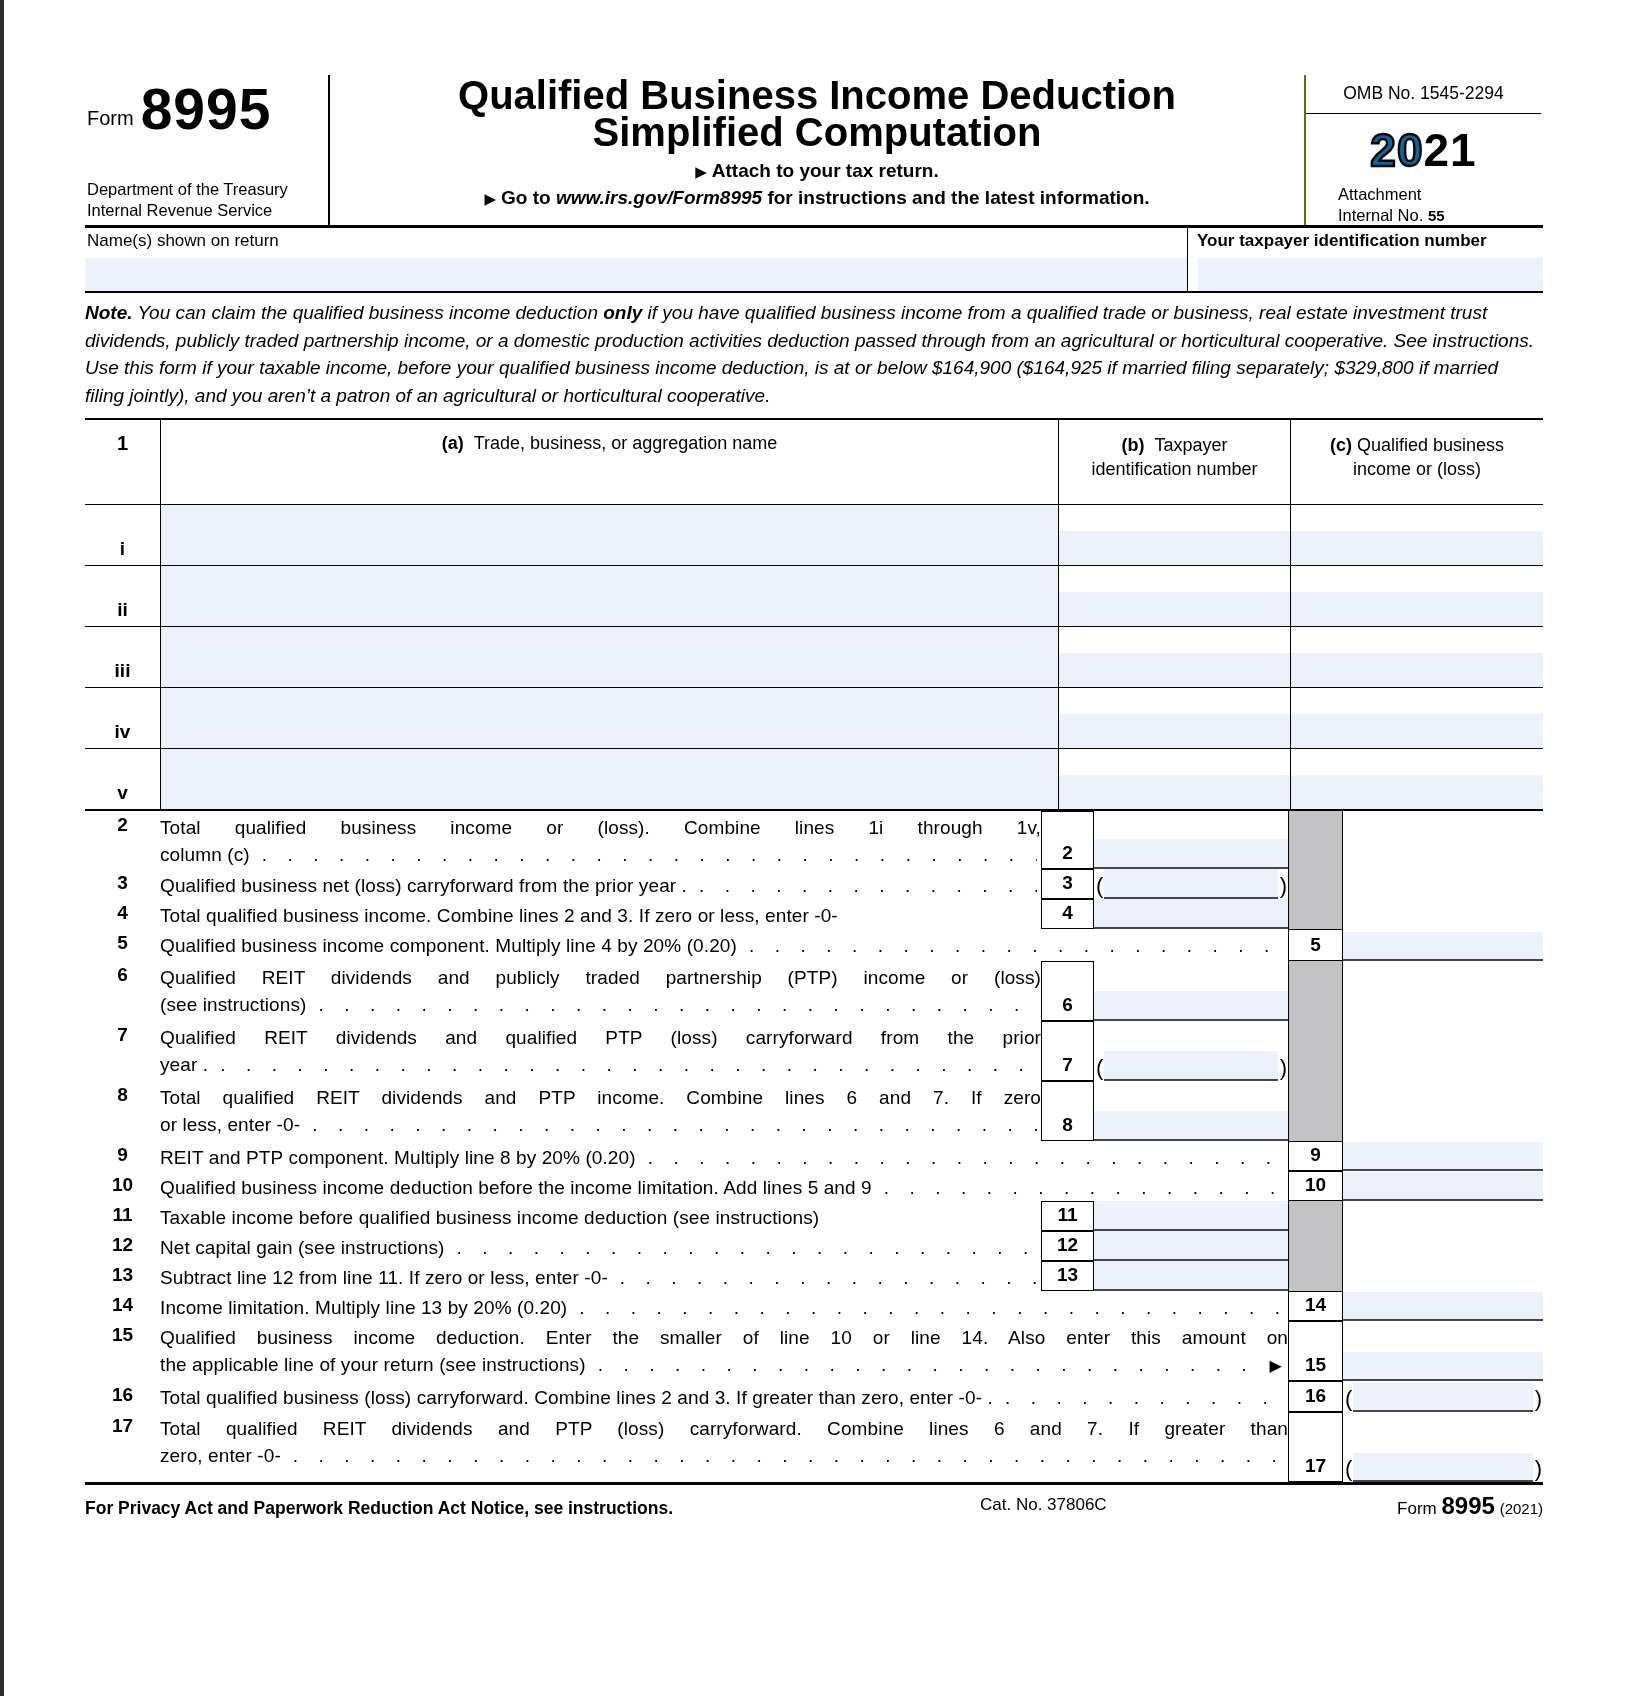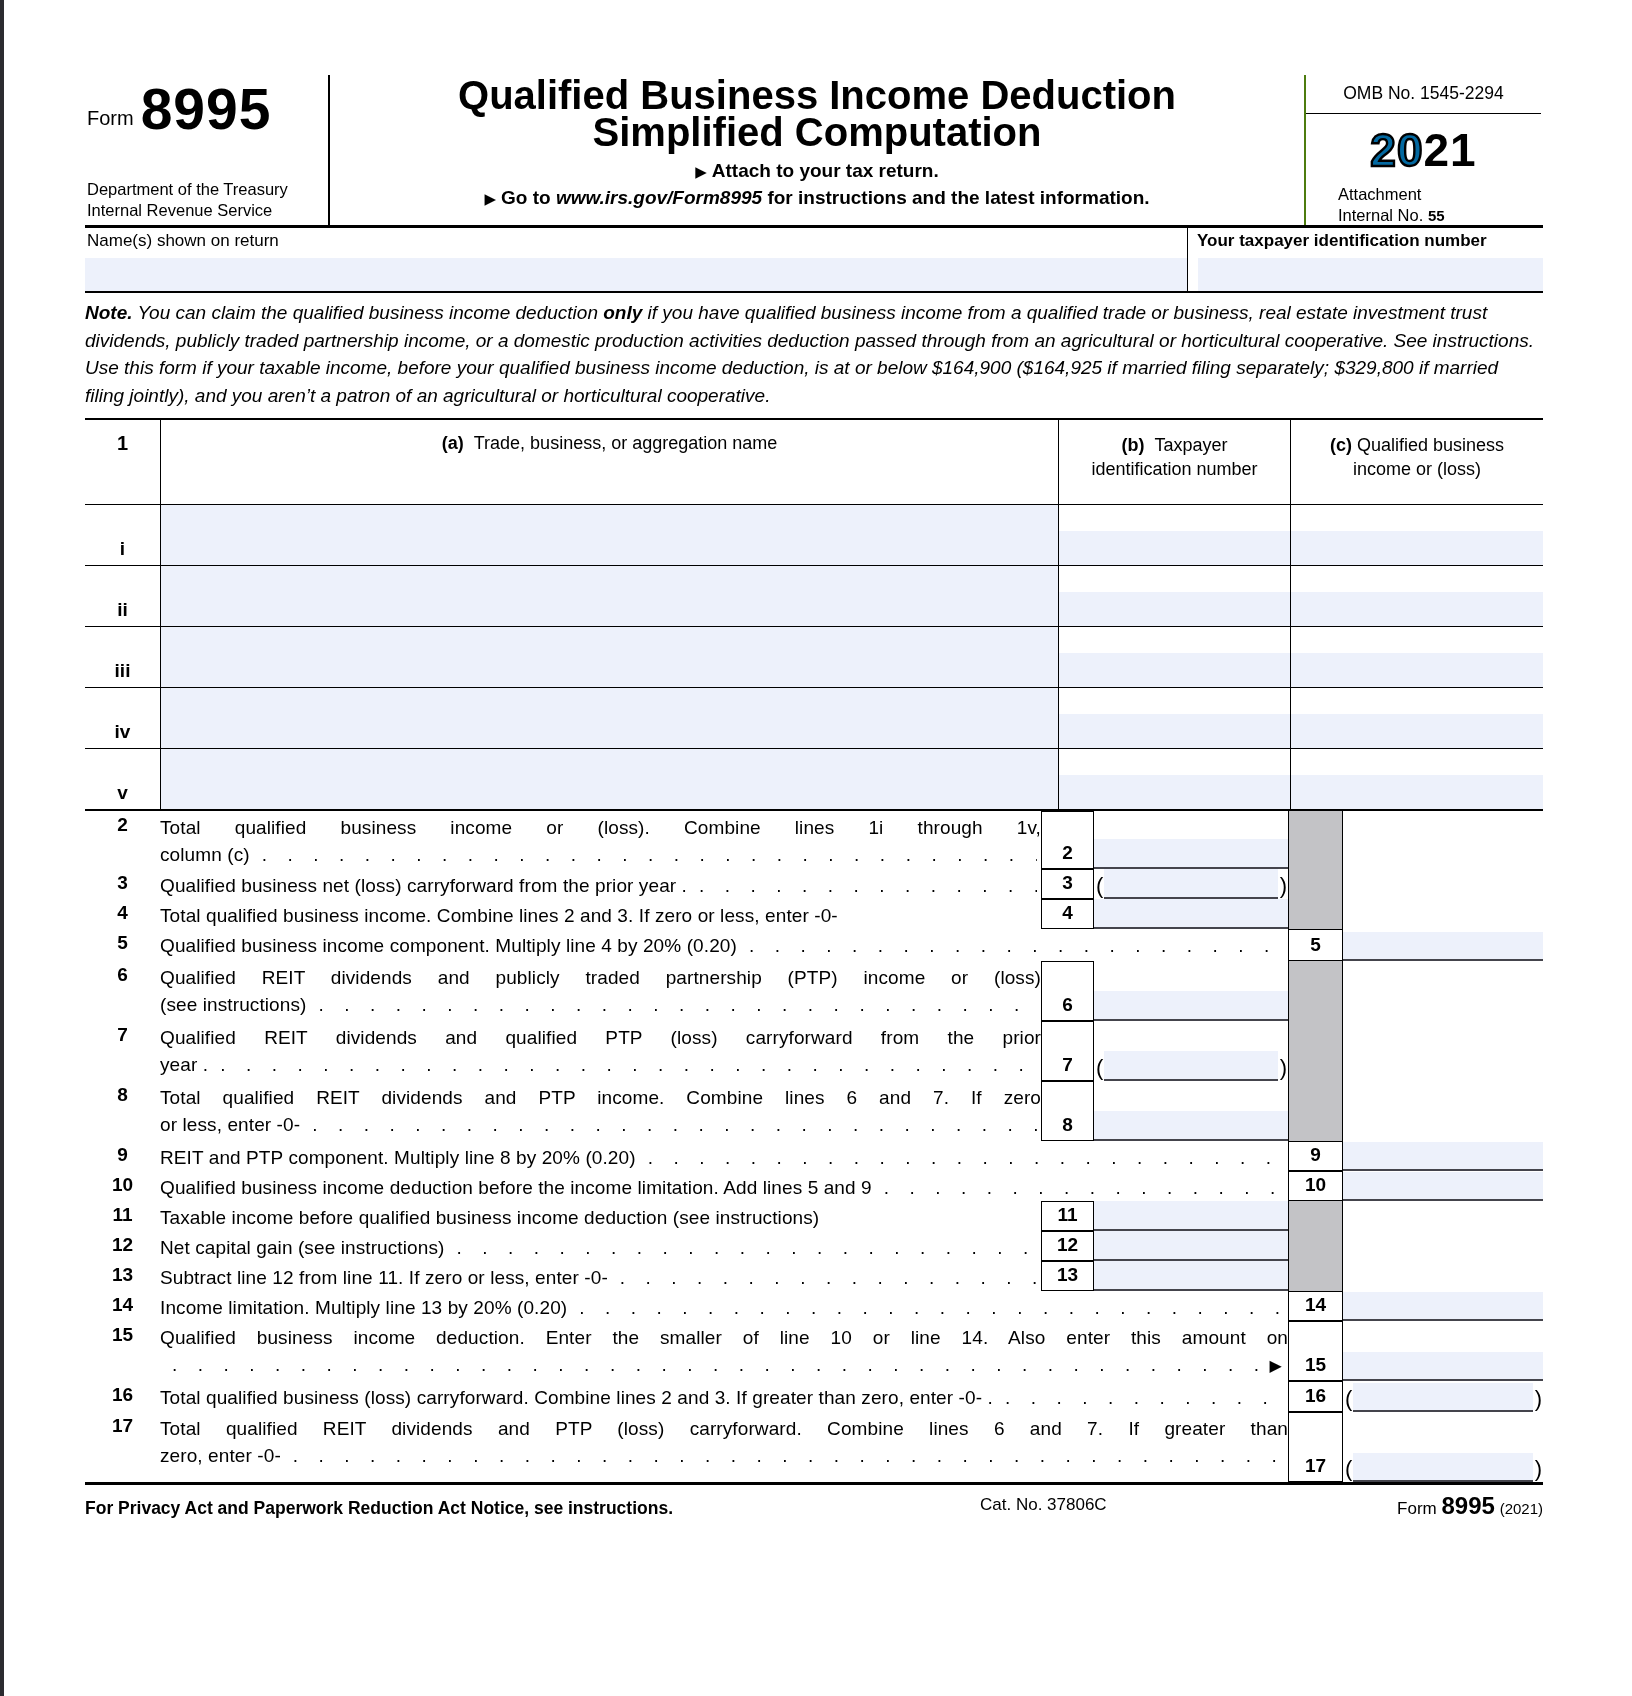--- a/index.html
+++ b/index.html
@@ -393,20 +393,21 @@
         <div class="obox">14</div>
         <div class="l-out">
           <div class="l-strip"></div>
         </div>
       </div>
       <div class="lrow" style="height: 60px;">
         <div class="l-num">15</div>
         <div class="l-text" style="grid-column: 2 / span 3;">
           <span class="jline">Qualified business income deduction. Enter the smaller of line 10 or line 14. Also enter this amount on</span>
           <span class="lastline">
+            <span class="lline">the applicable line of your return (see instructions)</span>
             <span class="dots">. . . . . . . . . . . . . . . . . . . . . . . . . . . . . . . . . . . . . . . . . . . . . . . . . . . . . . . . . . . .</span>
             <span class="larrow">▶</span>
           </span>
         </div>
         <div class="obox">15</div>
         <div class="l-out">
           <div class="l-strip"></div>
         </div>
       </div>
       <div class="lrow" style="height: 31px;">

